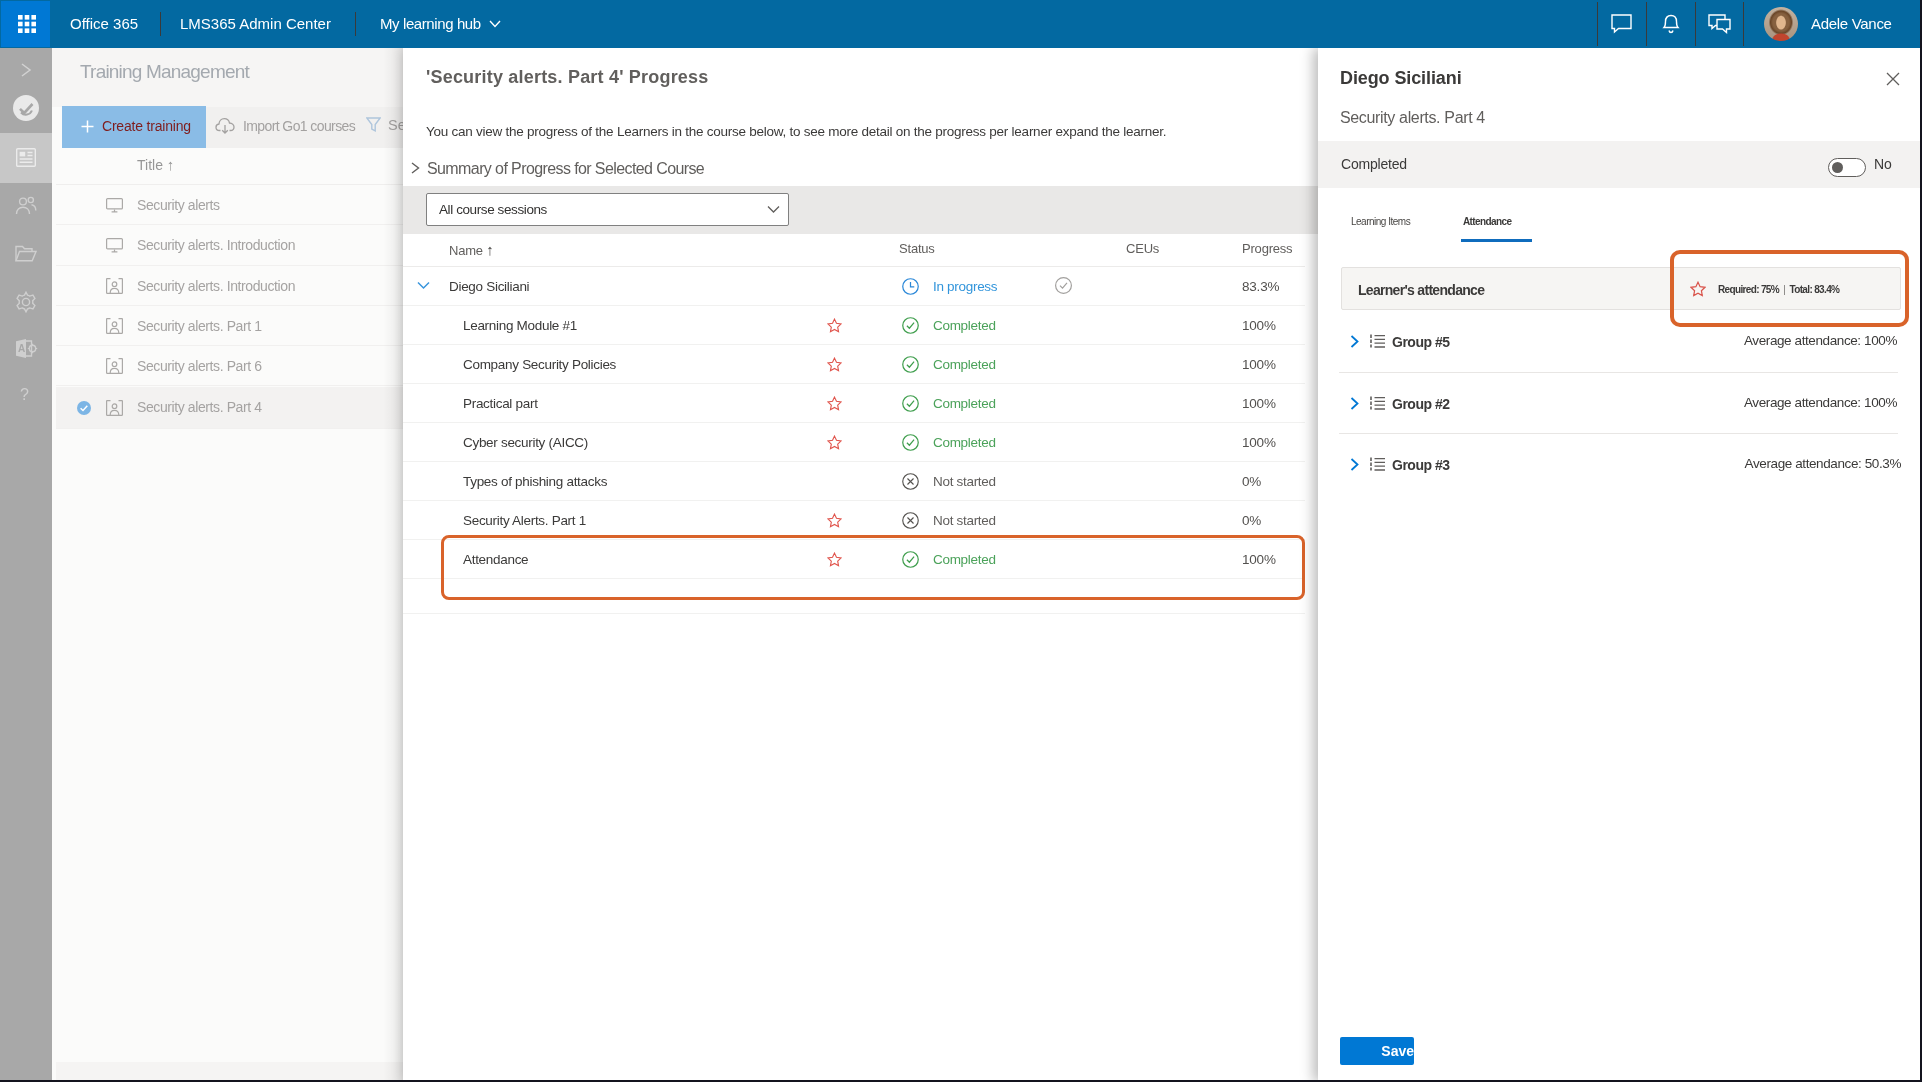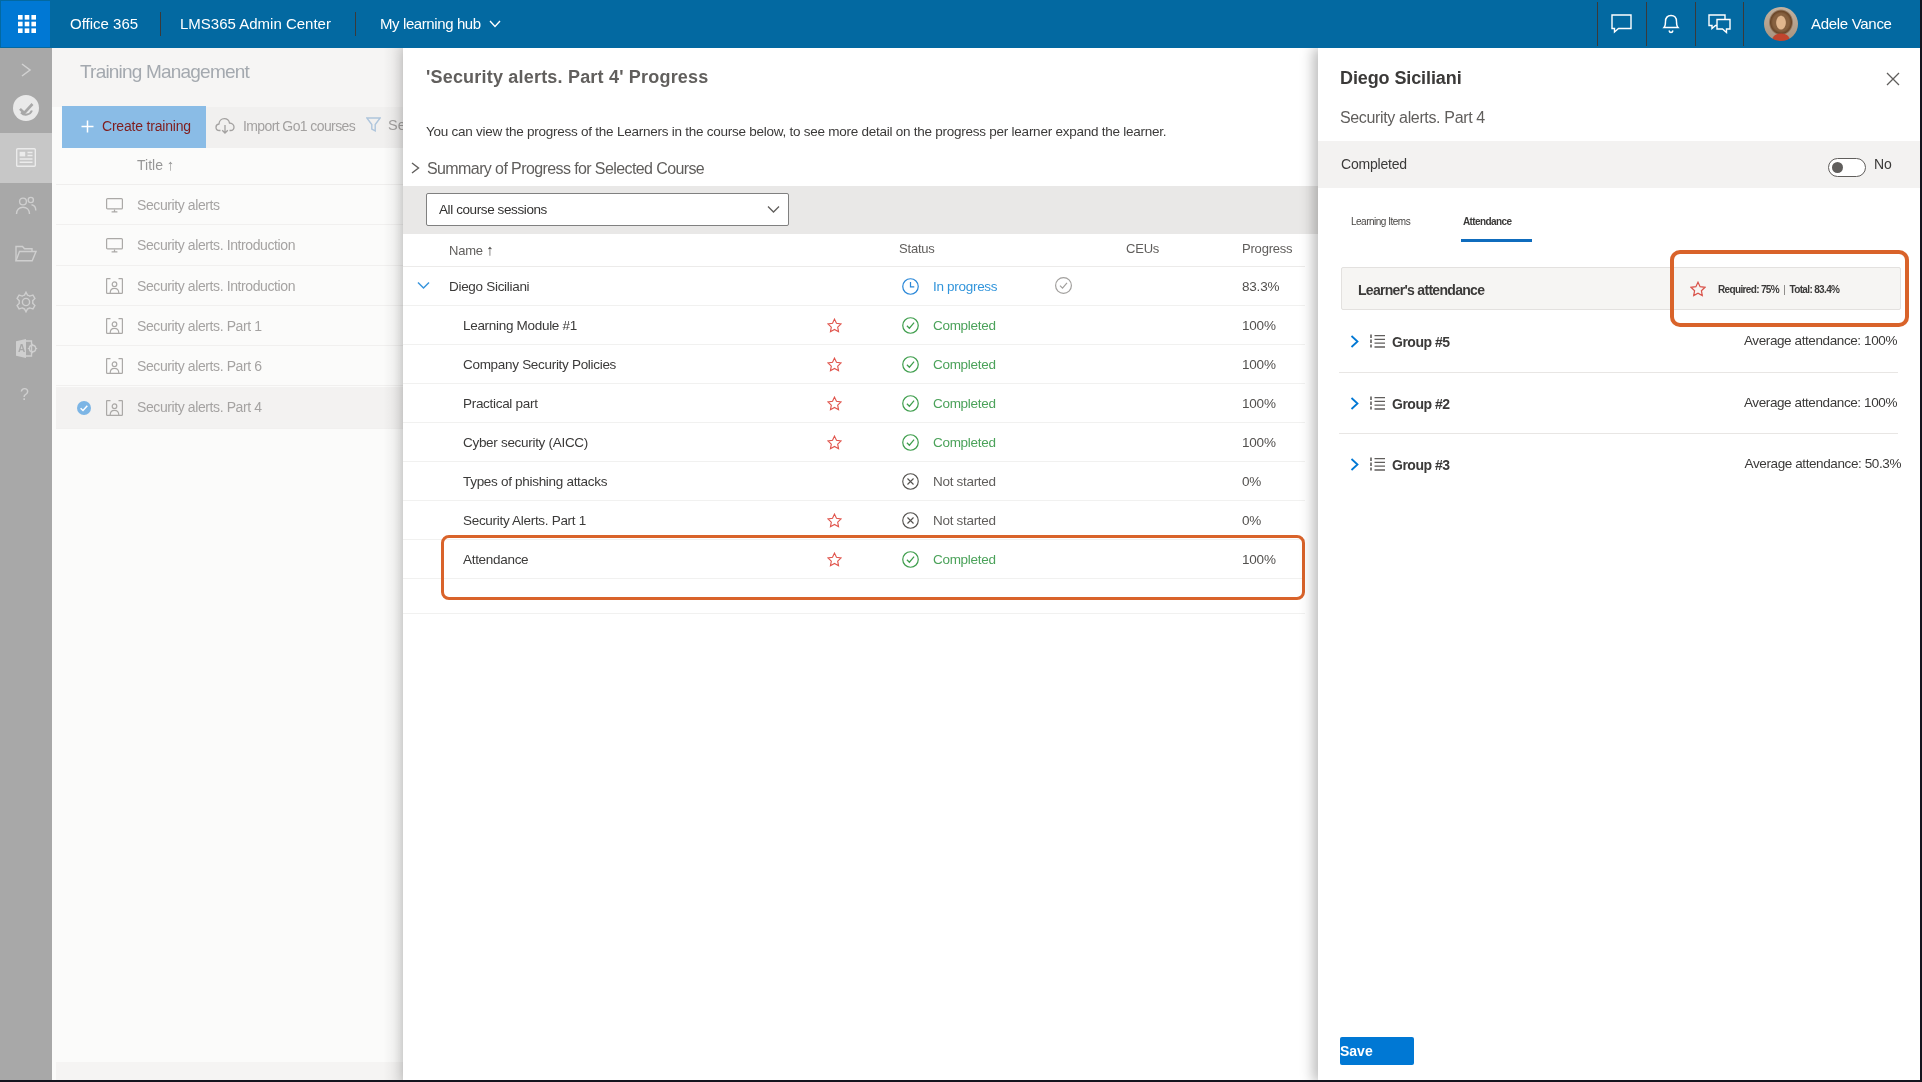--- a/index.html
+++ b/index.html
@@ -53,21 +53,21 @@
 #rp-toggle { left:510px; top:17px; width:38px; height:19px; border:1px solid #605e5c; border-radius:10px; background:#fff; }
 #rp-knob { left:3px; top:3px; width:11px; height:11px; border-radius:50%; background:#605e5c; }
 #rp-no { left:556px; top:15px; font-size:14px; color:#3b3a39; }
 .rp-tab { top:168px; font-size:10px; }
 #rp-underline { left:143px; top:191px; width:71px; height:2.5px; background:#0f6cbd; }
 #rp-box { left:23px; top:219px; width:560px; height:43px; background:#f6f5f3; border:1px solid #e3e1df; border-radius:2px; }
 .rp-grouprow { font-size:14px; font-weight:700; letter-spacing:-0.5px; color:#3b3a39; }
 .rp-avg { font-size:13.5px; letter-spacing:-0.4px; color:#3b3a39; }
 .rp-div { left:21px; width:559px; height:1px; background:#e8e6e4; }
 #orange2 { left:352px; top:202px; width:239px; height:77px; border:4px solid #d9632a; border-radius:10px; }
-#rp-save { left:22px; top:989px; width:74px; height:28px; background:#0078d4; border-radius:2px; color:#fff; font-size:14px; font-weight:700; text-align:left; line-height:28px; }
+#rp-save { left:22px; top:989px; width:74px; height:28px; background:#0078d4; border-radius:2px; color:#fff; font-size:14px; font-weight:700; text-align:right; line-height:28px; }
 
 
 #border-right { left:1920px; top:0; width:2px; height:1082px; background:#14141e; }
 #border-bottom { left:0; top:1080px; width:1922px; height:2px; background:#14141e; }
 </style>
 </head>
 <body>
 <div id="app">
 
   <div id="leftpanel" class="abs">

